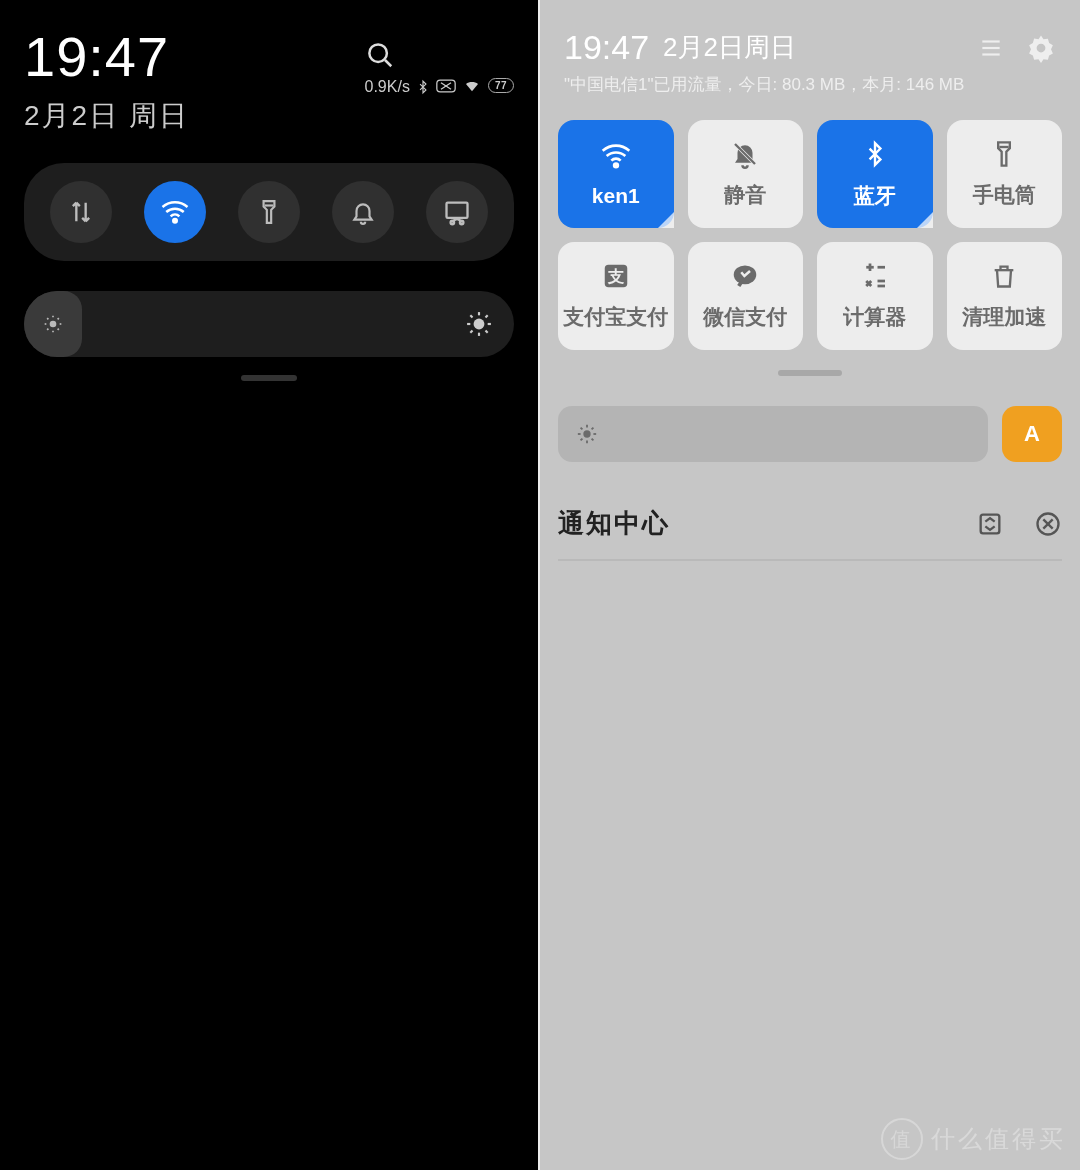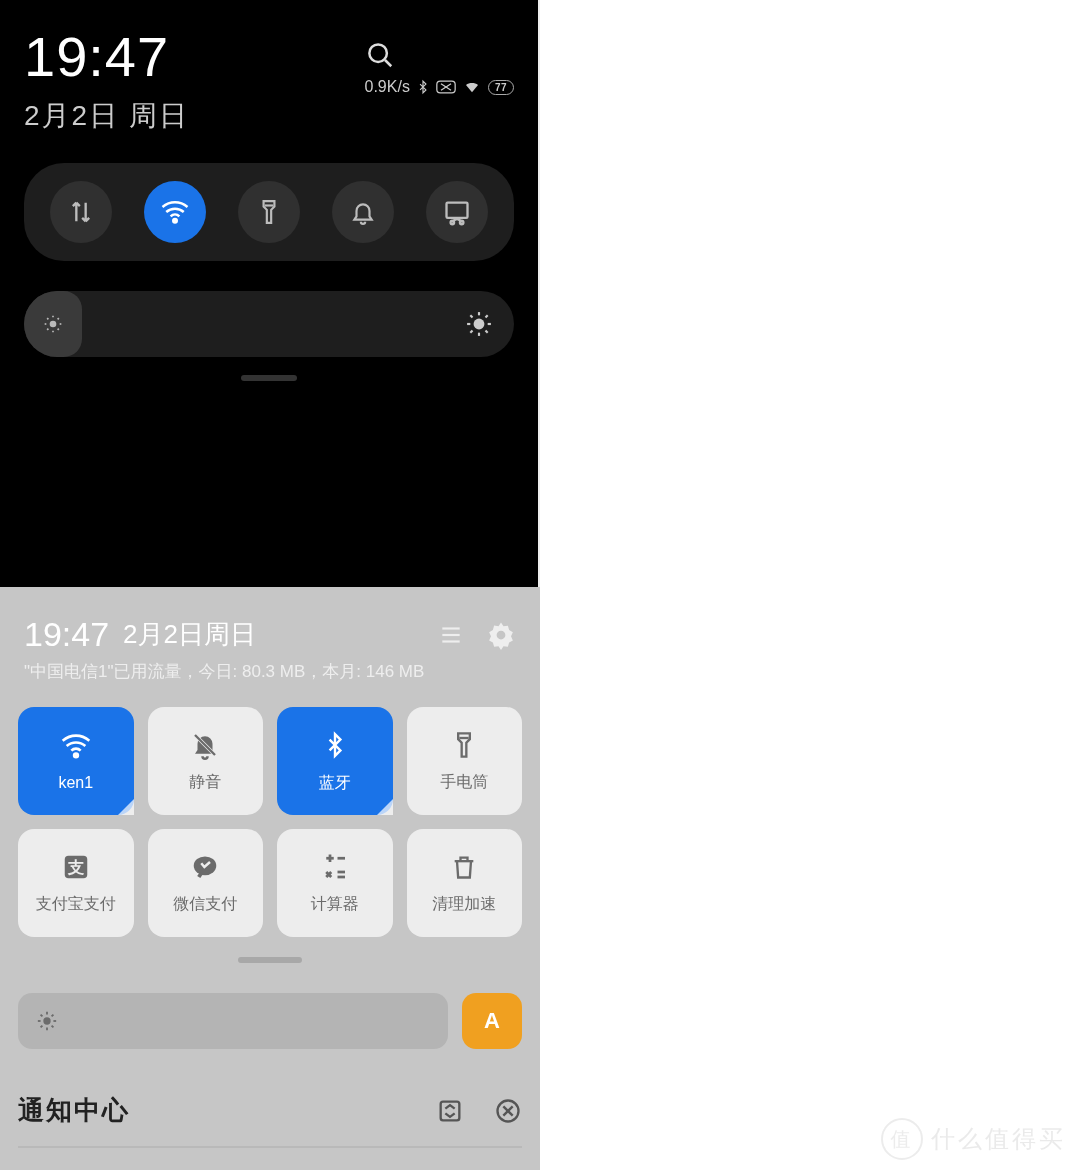--- a/index.html
+++ b/index.html
@@ -1,37 +1,37 @@
 <!DOCTYPE html>
 <html><head>
 <meta charset="utf-8">
 <style>
   * { box-sizing: border-box; margin: 0; padding: 0; }
   body {
     width: 1080px; height: 1170px;
     font-family: -apple-system, "PingFang SC", "Microsoft YaHei", sans-serif;
     background: #fff; position: relative; overflow: hidden;
   }
-  .canvas { display: flex; width: 1080px; height: 1170px; flex-direction: column; }
+  .canvas { display: flex; width: 1080px; height: 1170px; }
   .phone { position: relative; overflow: hidden; }
   .phone-left {
     width: 540px; height: 1170px; background: #000;
     padding: 24px; border-right: 2px solid #eee;
   }
   .phone-right {
     width: 540px; height: 1170px; background: #c6c6c6;
     padding: 20px 12px;
   }
 
   
   .l-header { display: flex; justify-content: space-between; align-items: flex-start; color: #fff; }
   .l-time { font-size: 56px; font-weight: 300; letter-spacing: 1px; }
   .l-date { font-size: 28px; color: #ccc; margin-top: 8px; letter-spacing: 2px; }
   .l-search { margin-top: 16px; }
-  .l-status { display:flex; align-items:center; gap:6px; color:#ccc; font-size:16px; margin-top: 8px; justify-content:flex-end;}
+  .l-status { display:flex; align-items:flex-start; gap:6px; color:#ccc; font-size:16px; margin-top: 8px; justify-content:flex-end;}
   .l-status .batt { border:1.5px solid #aaa; border-radius: 10px; font-size:10px; padding:1px 6px; font-weight:600; letter-spacing:0.5px;}
   .l-strip {
     margin-top: 28px; background: #1e1e1e; border-radius: 40px;
     display: flex; justify-content: space-around; align-items: center;
     padding: 18px 10px;
   }
   .l-btn {
     width: 62px; height: 62px; border-radius: 50%; background: #303030;
     display:flex; align-items:center; justify-content:center; color:#bdbdbd;
   }
@@ -58,21 +58,21 @@
   .r-grid {
     margin-top: 24px; display:grid; grid-template-columns: repeat(4, 1fr);
     gap: 14px; padding: 0 6px;
   }
   .tile {
     background:#ededed; border-radius: 16px; height: 108px;
     display:flex; flex-direction:column; align-items:center; justify-content:center;
     gap:12px; color:#6b6b6b; position:relative;
   }
   .tile.on { background:#1a73e8; color:#fff; }
-  .tile .lbl { font-size:16px; }
+  .tile .lbl { font-size:21px;font-weight:bold; }
   .tile.on::after {
     content:""; position:absolute; right:0; bottom:0;
     border: 8px solid transparent; border-right-color: rgba(255,255,255,.7);
     border-bottom-color: rgba(255,255,255,.7);
   }
   .r-handle { width:64px; height:6px; background:#a8a8a8; border-radius:3px; margin:20px auto 0; }
   .r-bright-row { display:flex; gap:14px; margin: 30px 6px 0; align-items:center; }
   .r-bright {
     flex:1; height:56px; background:#b4b4b4; border-radius:14px;
     display:flex; align-items:center; padding: 0 18px; color:#6b6b6b;

